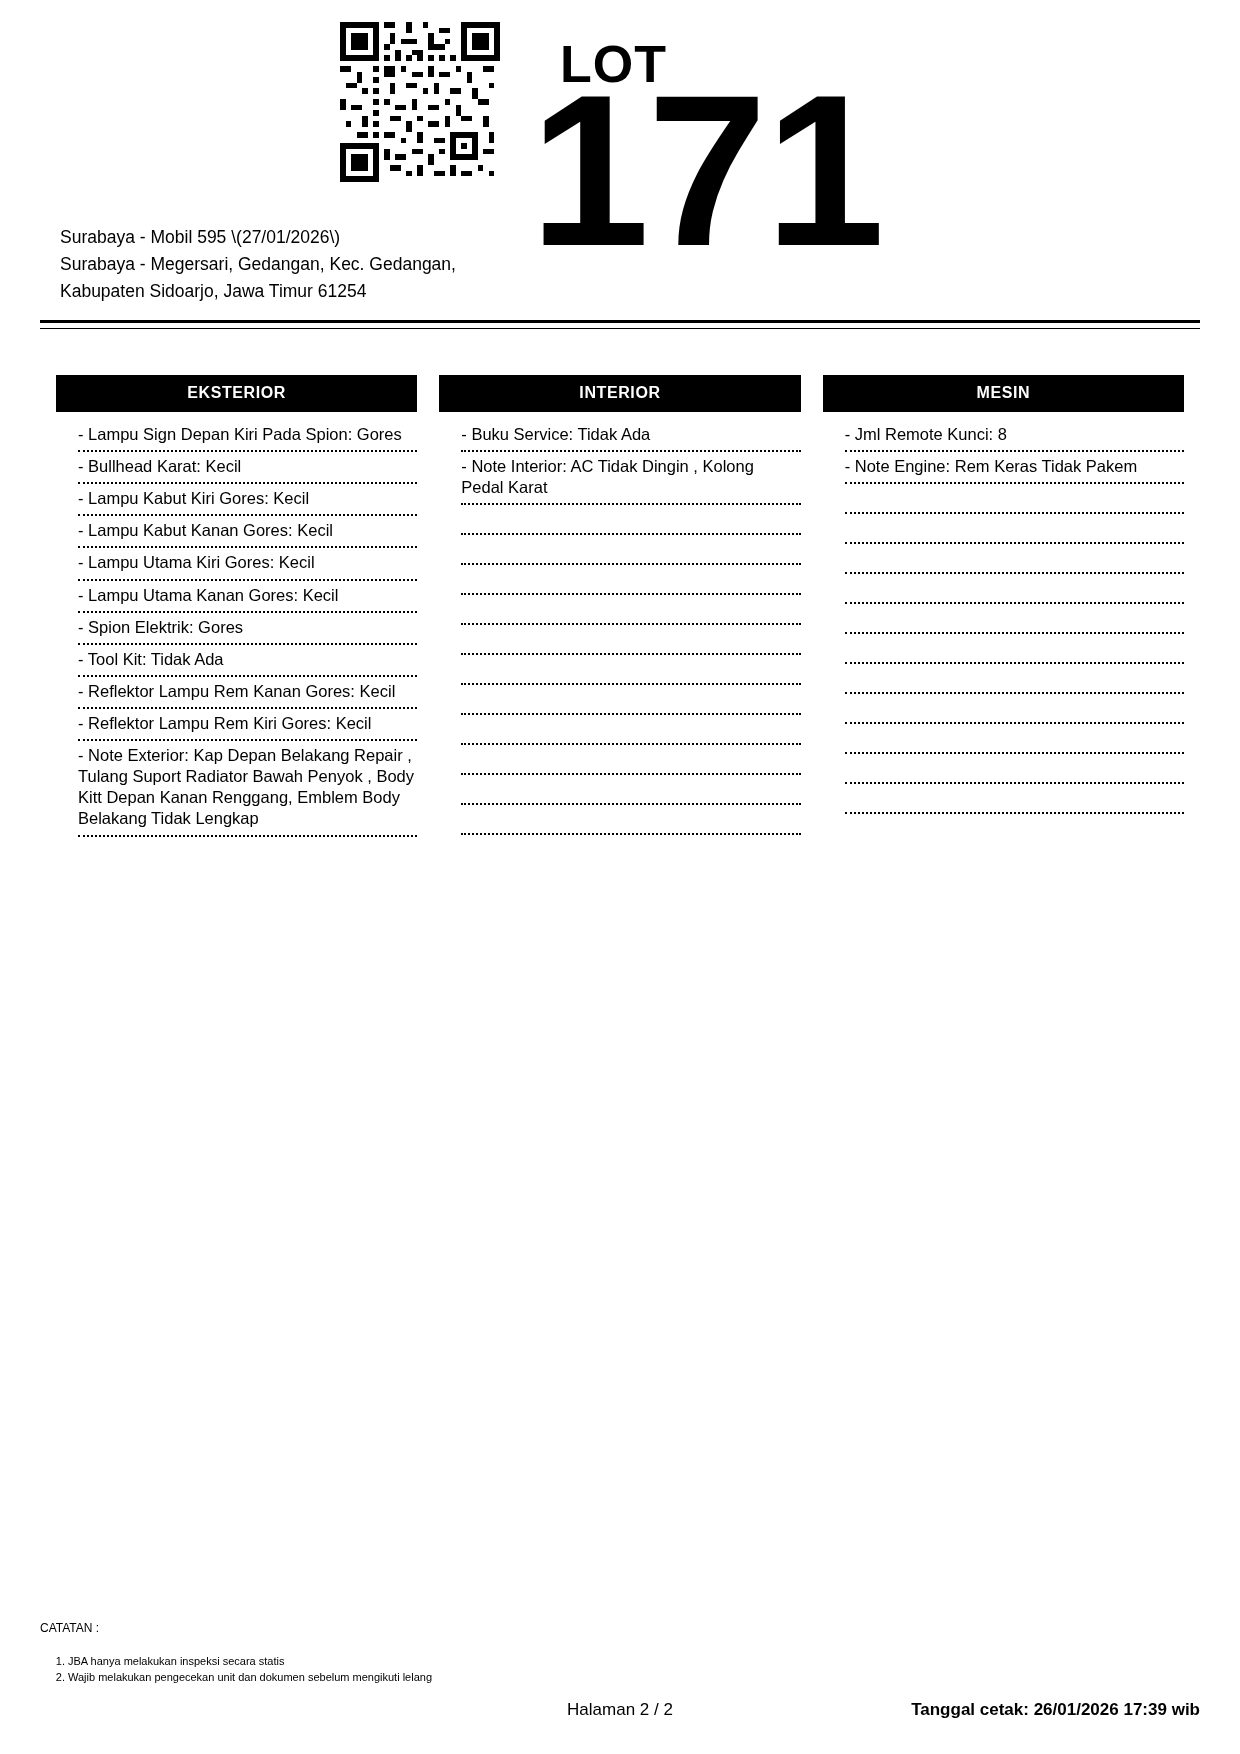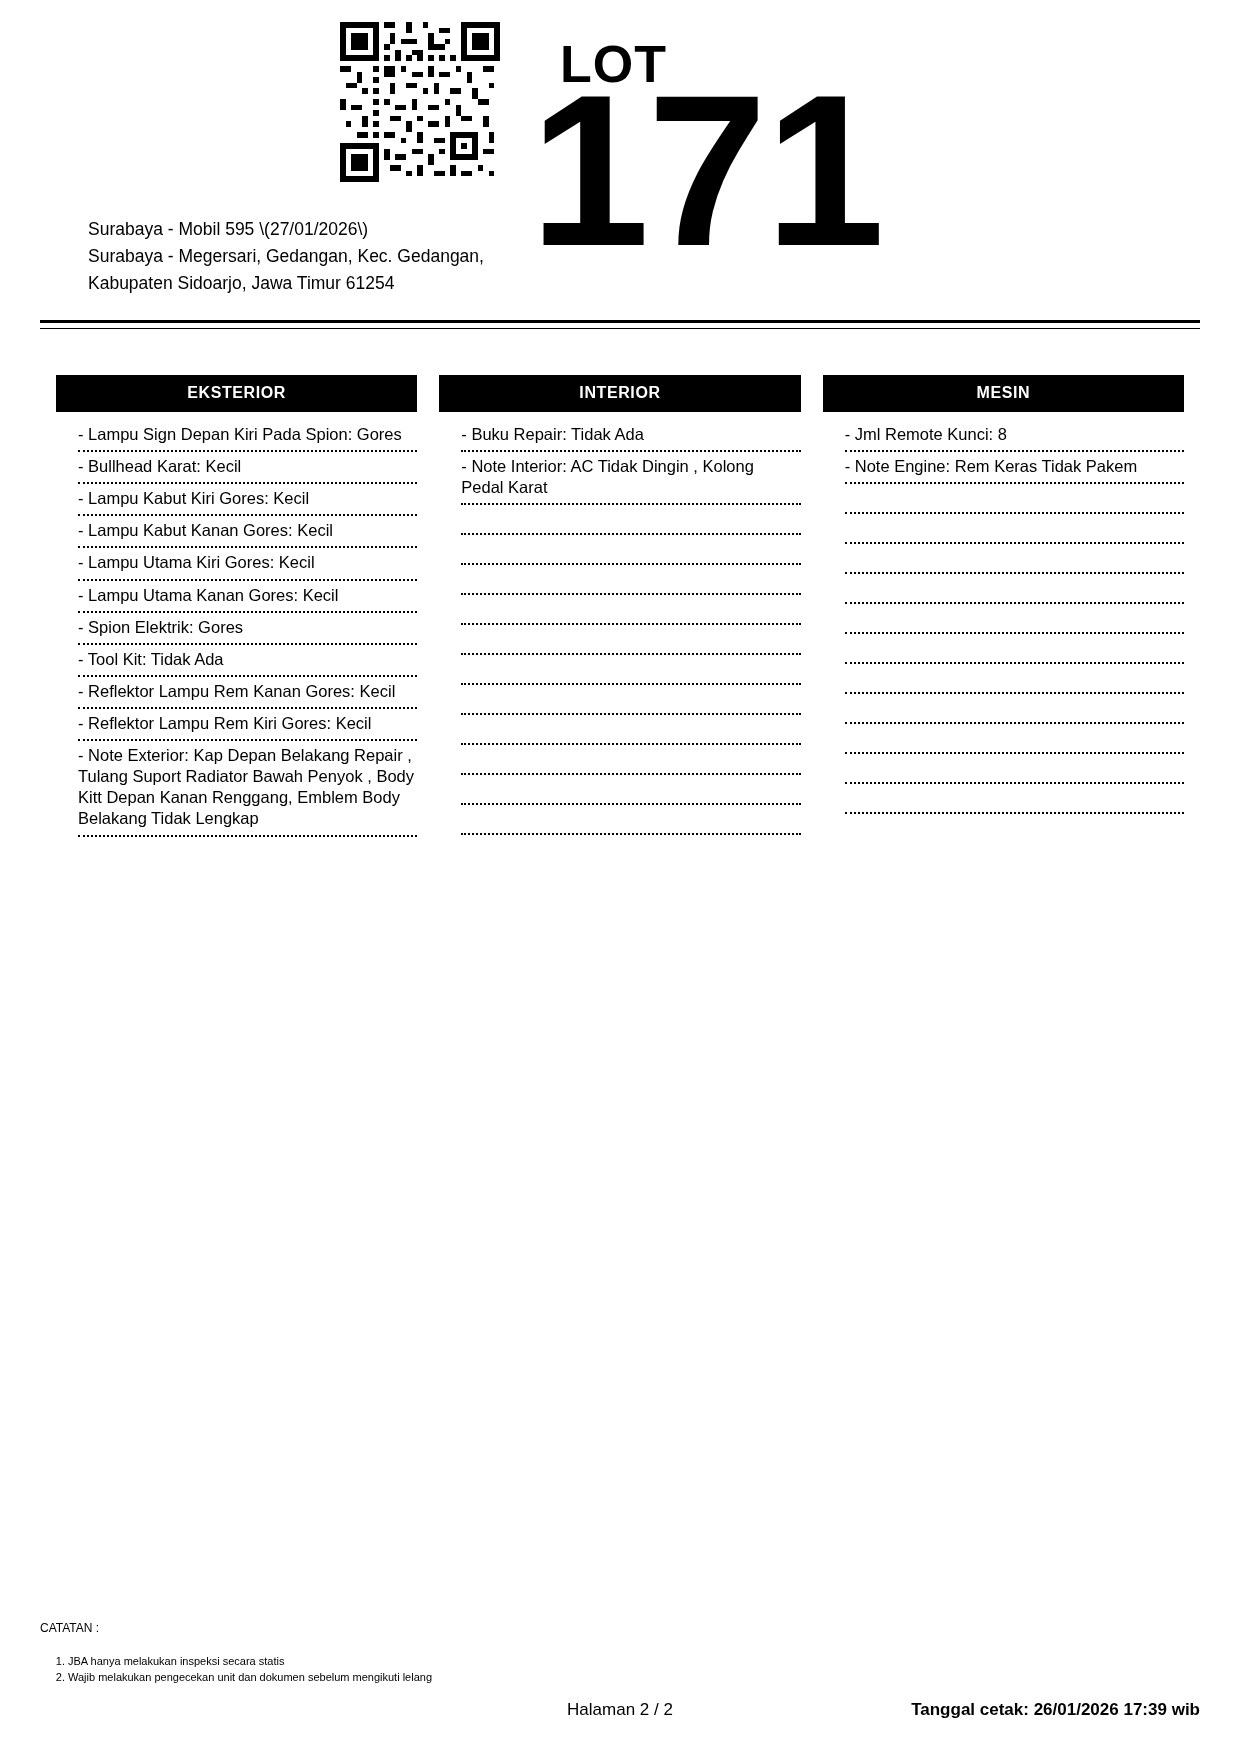--- a/index.html
+++ b/index.html
@@ -54,25 +54,24 @@
   .lot-number {
     font-size: 215px;
     font-weight: bold;
     line-height: 0.82;
     letter-spacing: -2px;
     margin-top: -6px;
   }
   .addr {
     position: absolute;
     left: 0;
-    top: 216px;
+    top: 224px;
     font-size: 17.5px;
     line-height: 1.55;
     white-space: pre-line;
-    margin-left: 28px;
   }
 
   
   .rule-thick {
     position: absolute;
     left: 40px;
     right: 40px;
     height: 3px;
     background: #000;
   }
@@ -299,21 +298,21 @@
         <div class="item">- Tool Kit: Tidak Ada</div>
         <div class="item">- Reflektor Lampu Rem Kanan Gores: Kecil</div>
         <div class="item">- Reflektor Lampu Rem Kiri Gores: Kecil</div>
         <div class="item">- Note Exterior: Kap Depan Belakang Repair , Tulang Suport Radiator Bawah Penyok , Body Kitt Depan Kanan Renggang,  Emblem Body Belakang Tidak Lengkap</div>
       </div>
     </div>
 
     <div class="col">
       <div class="col-head">INTERIOR</div>
       <div class="col-body">
-        <div class="item">- Buku Repair: Tidak Ada</div>
+        <div class="item">- Buku Service: Tidak Ada</div>
         <div class="item">- Note Interior: AC Tidak Dingin , Kolong Pedal Karat</div>
         <div class="item blank"></div>
         <div class="item blank"></div>
         <div class="item blank"></div>
         <div class="item blank"></div>
         <div class="item blank"></div>
         <div class="item blank"></div>
         <div class="item blank"></div>
         <div class="item blank"></div>
         <div class="item blank"></div>

